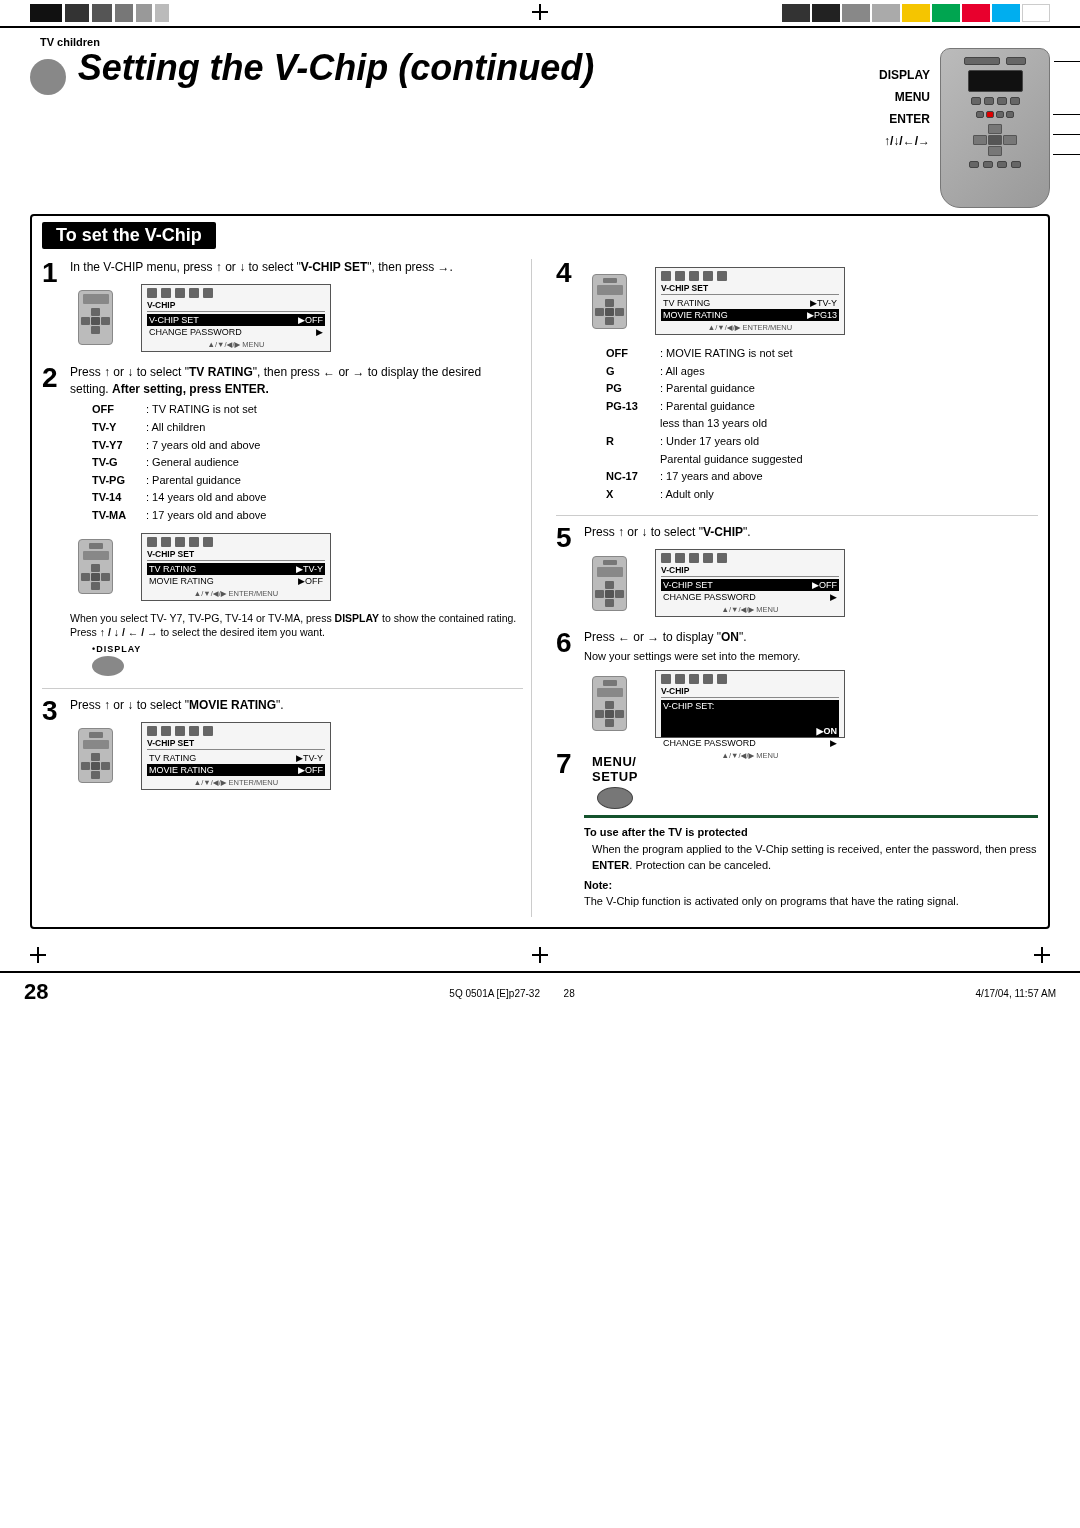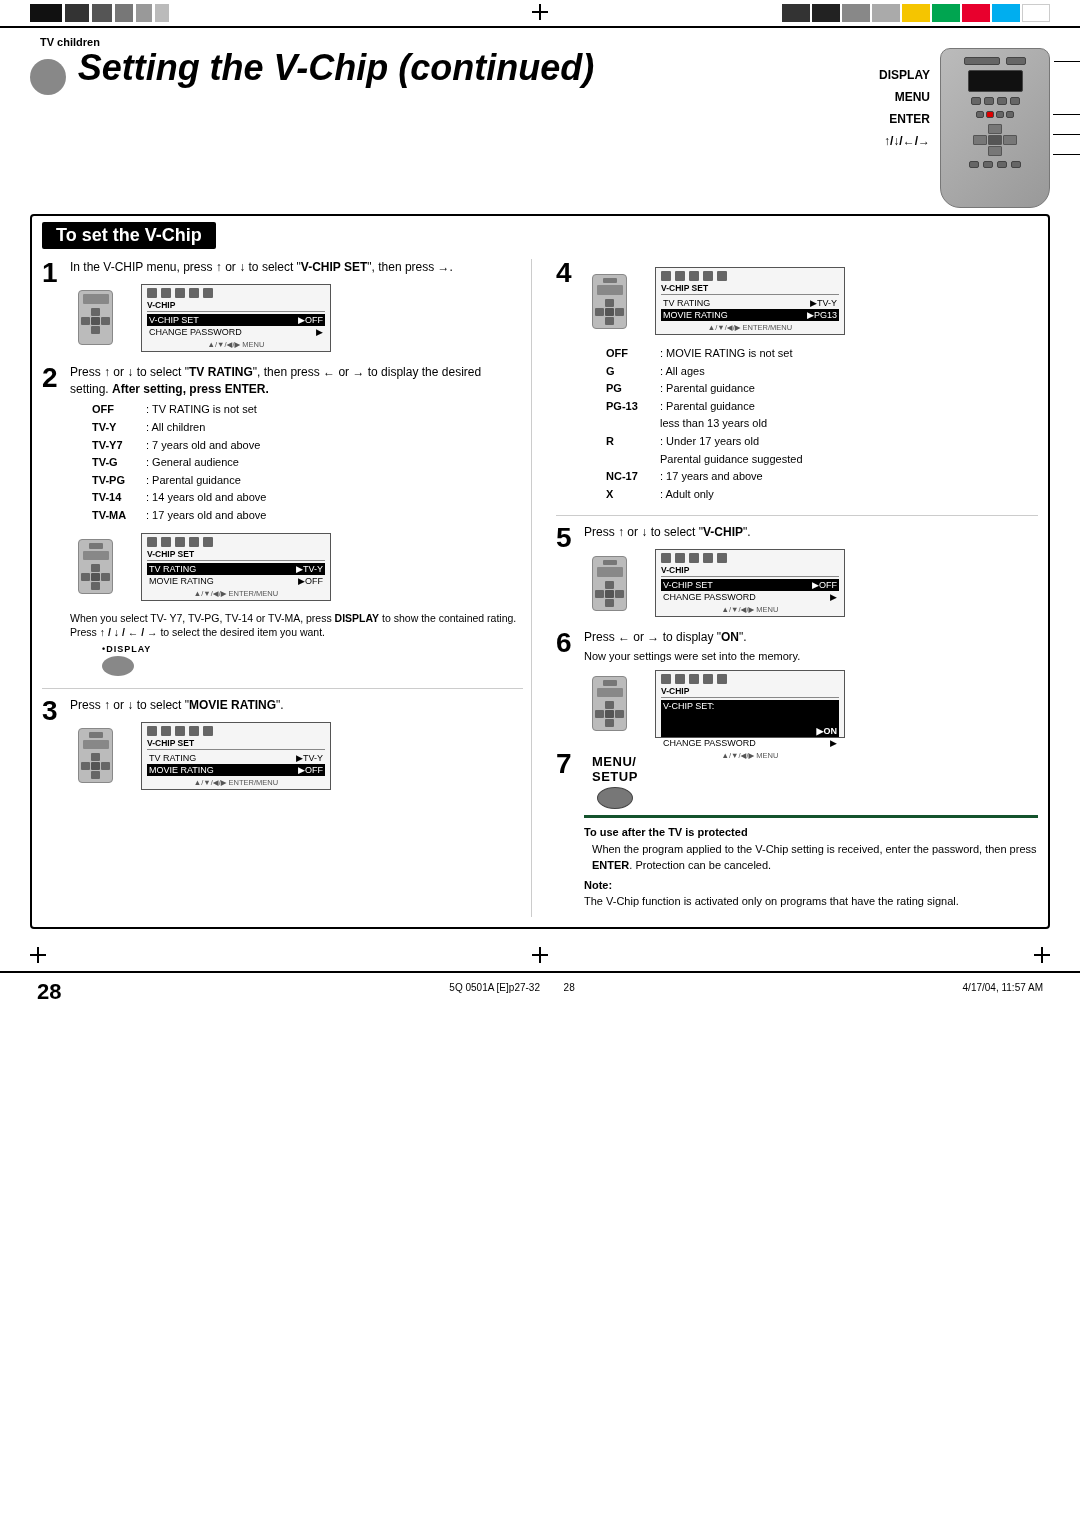--- a/index.html
+++ b/index.html
@@ -153,21 +153,21 @@
       display: flex;
       gap: 4px;
     }
     .item-label {
       font-weight: bold;
       min-width: 50px;
     }
 
     
     .display-btn-area {
-      margin: 4px 0 4px 32px;
+      margin: 4px 0 4px 22px;
       display: flex;
       flex-direction: column;
       align-items: flex-start;
     }
     .display-label-text {
       font-size: 9px;
       font-weight: bold;
       letter-spacing: 1px;
     }
     .display-btn-circle {
@@ -787,21 +787,21 @@
     <div class="crosshair-mark"></div>
   </div>
   <div style="display:flex; align-items:center; gap:6px;">
     <div class="crosshair-mark"></div>
   </div>
   <div style="display:flex; align-items:center; gap:6px;">
     <div class="crosshair-mark"></div>
   </div>
 </div>
 
-<div style="border-top:2px solid #000; margin: 0 0 0 0; padding: 6px 37px; display:flex; justify-content:space-between; ">
+<div style="border-top:2px solid #000; margin: 0 0 0 0; padding: 6px 24px; display:flex; justify-content:space-between; align-items:center;">
   <div style="display:flex; align-items:center; gap:10px;">
     <span style="font-size:22px; font-weight:bold;">28</span>
   </div>
   <div>
     <span style="font-size:10px;">5Q 0501A [E]p27-32</span>
     <span style="font-size:10px; margin-left:20px;">28</span>
   </div>
   <div>
     <span style="font-size:10px;">4/17/04, 11:57 AM</span>
   </div>

